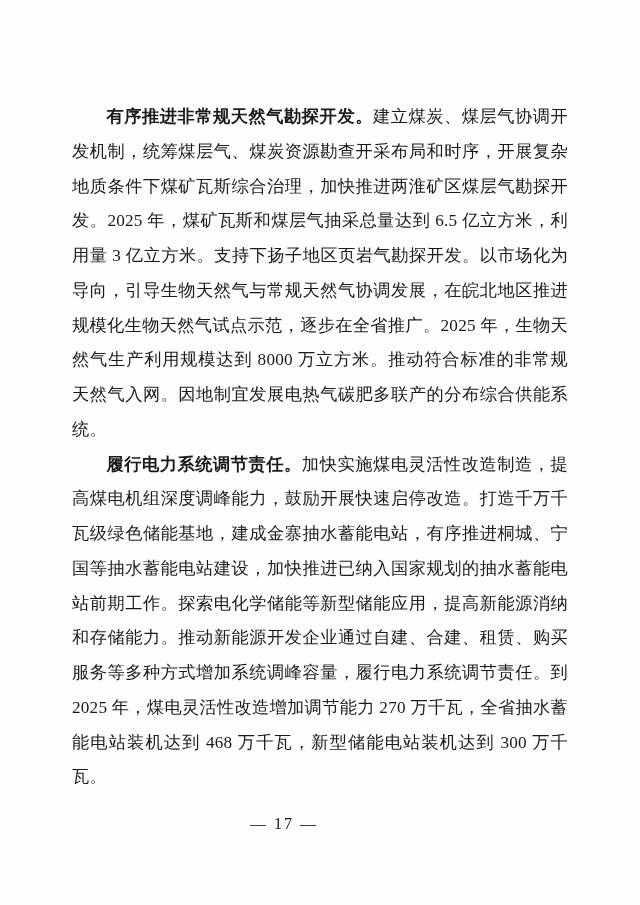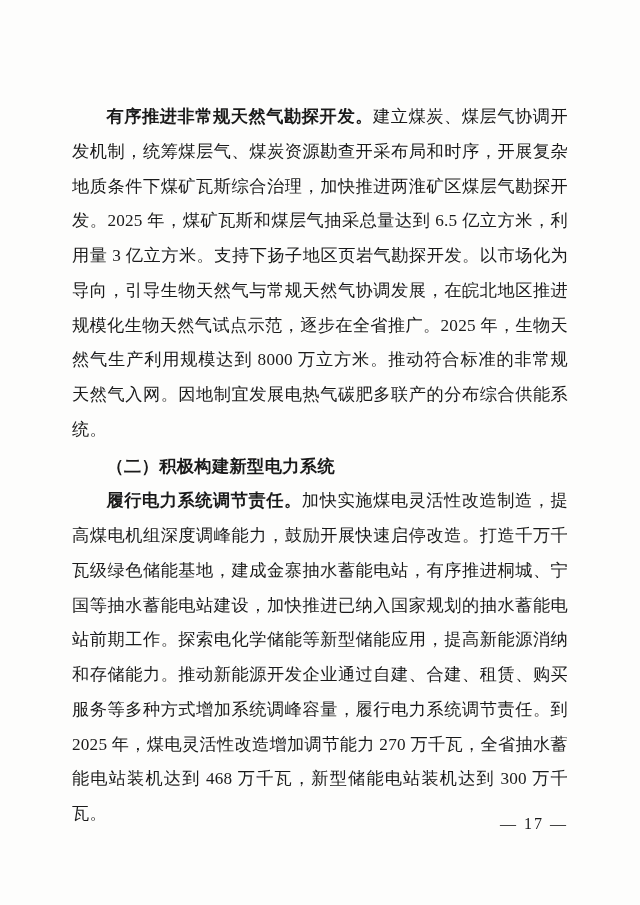--- a/index.html
+++ b/index.html
@@ -43,34 +43,33 @@
     font-weight: bold;
     text-indent: 2em;
     margin: 2px 0 0 0;
     letter-spacing: 0.4px;
   }
   .page-number {
     position: absolute;
     left: 0;
     right: 72px;
     bottom: 72px;
-    text-align: right;
+    text-align: center;
     font-size: 16px;
     letter-spacing: 2px;
     color: #1a1a1a;
   }
 </style>
 </head>
 <body>
 
 <div class="page">
   <div class="doc-body">
 
     <p class="para"><span class="lead">有序推进非常规天然气勘探开发。</span><span>建立煤炭、煤层气协调开发机制，统筹煤层气、煤炭资源勘查开采布局和时序，开展复杂地质条件下煤矿瓦斯综合治理，加快推进两淮矿区煤层气勘探开发。2025 年，煤矿瓦斯和煤层气抽采总量达到 6.5 亿立方米，利用量 3 亿立方米。支持下扬子地区页岩气勘探开发。以市场化为导向，引导生物天然气与常规天然气协调发展，在皖北地区推进规模化生物天然气试点示范，逐步在全省推广。2025 年，生物天然气生产利用规模达到 8000 万立方米。推动符合标准的非常规天然气入网。因地制宜发展电热气碳肥多联产的分布综合供能系统。</span></p>
 
-    <p class="heading">（二）积极构建新型电力系统</p>
 
     <p class="para"><span class="lead">履行电力系统调节责任。</span><span>加快实施煤电灵活性改造制造，提高煤电机组深度调峰能力，鼓励开展快速启停改造。打造千万千瓦级绿色储能基地，建成金寨抽水蓄能电站，有序推进桐城、宁国等抽水蓄能电站建设，加快推进已纳入国家规划的抽水蓄能电站前期工作。探索电化学储能等新型储能应用，提高新能源消纳和存储能力。推动新能源开发企业通过自建、合建、租赁、购买服务等多种方式增加系统调峰容量，履行电力系统调节责任。到 2025 年，煤电灵活性改造增加调节能力 270 万千瓦，全省抽水蓄能电站装机达到 468 万千瓦，新型储能电站装机达到 300 万千瓦。</span></p>
 
   </div>
 
   <div class="page-number">— 17 —</div>
 </div>
 
 </body></html>

